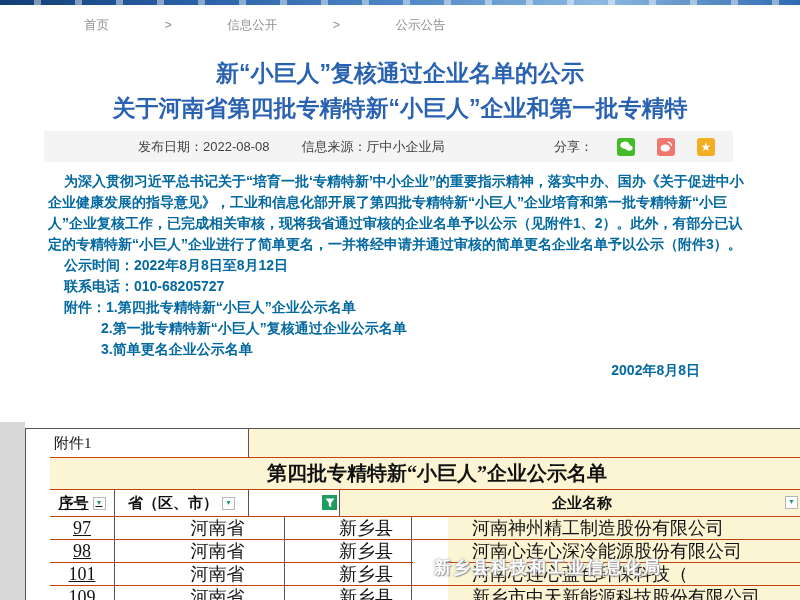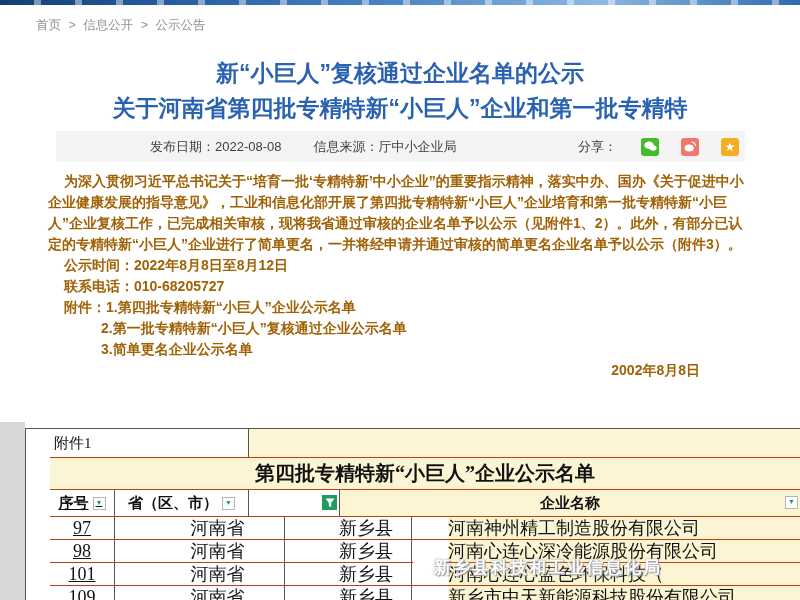--- a/index.html
+++ b/index.html
@@ -5,55 +5,55 @@
   html,body{margin:0;padding:0;}
   body{width:800px;height:600px;overflow:hidden;position:relative;background:#fff;
        font-family:"Liberation Sans",sans-serif;}
   
   .topbar{position:absolute;top:0;left:0;width:800px;height:5px;
     background:
       repeating-linear-gradient(90deg,rgba(255,255,255,0) 0 34px,rgba(255,255,255,.45) 34px 41px),
       linear-gradient(90deg,#123e75 0%,#2a62a8 25%,#4d86c4 50%,#8db9e2 75%,#2f6ab0 100%);}
   
   .breadcrumb{position:absolute;top:17px;left:36px;font-size:12.5px;color:#909090;}
-  .breadcrumb span{margin-right:4px;}
+  .breadcrumb span{margin-right:4px;margin-left:48px;}
   .crumb{cursor:pointer;}
   
   .page-title{position:absolute;top:56px;left:30px;width:740px;margin:0;text-align:center;
     color:#2a62b2;font-weight:bold;font-size:23px;line-height:35px;}
   
-  .metabar{position:absolute;top:131px;left:56px;width:689px;height:31px;background:#f4f4f4;
+  .metabar{position:absolute;top:131px;left:44px;width:689px;height:31px;background:#f4f4f4;
     display:flex;align-items:center;font-size:13px;color:#3f3f3f;}
   .meta-date{margin-left:94px;}
   .meta-source{margin-left:32px;}
-  .share{margin-left:auto;margin-right:6px;display:flex;gap:22px;}
+  .share{margin-left:auto;margin-right:18px;display:flex;gap:22px;}
   .share-label{margin-right:2px;}
   .share-btn{width:18px;height:18px;border-radius:3px;display:flex;align-items:center;
     justify-content:center;color:#fff;font-size:12px;line-height:18px;cursor:pointer;}
   .share-wechat{background:#44bb2a;}
   .share-weibo{background:#f0776d;}
   .share-fav{background:#f3ae23;}
   
-  .body-text{position:absolute;top:171px;left:48px;width:700px;font-size:14px;color:#a16207;
+  .body-text{position:absolute;top:171px;left:48px;width:700px;font-size:14px;color:#0369a1;
     line-height:21px;font-weight:600;}
   .para{margin:0;text-indent:16px;}
   .info-line{padding-left:16px;font-weight:bold;}
   .attach-first{padding-left:16px;font-weight:bold;}
   .attach-sub{padding-left:53px;font-weight:bold;}
   .sign-date{text-align:right;padding-right:48px;font-weight:bold;}
   
   .left-strip{position:absolute;left:0;top:422px;width:25px;height:178px;background:#d7d7d7;}
   .xl{position:absolute;left:25px;top:428px;width:775px;
     font-family:"Liberation Serif","DejaVu Serif",serif;color:#111;
     border-left:1px solid #555;border-top:1px solid #555;}
   .xrow{display:flex;border-bottom:1px solid #c2410c;margin-left:24px;}
   .xcell{border-right:1px solid #555;box-sizing:border-box;display:flex;align-items:center;
     justify-content:center;position:relative;overflow:hidden;}
   .c1{width:65px;text-decoration:underline;} .c2{width:134px;} .c3{width:91px;} .c4{width:483px;flex:1;}
-  .yellow{background:#fbf5d3;}
+  .yellow{background:#fbf5d3;padding-left:24px;}
   .attach-row{height:28px;font-size:15px;}
   .attach-cell{width:199px;justify-content:flex-start;padding-left:4px;}
   .attach-rest{flex:1;}
   .xl-title-row{height:31px;}
   .xl-title{flex:1;justify-content:center;font-weight:bold;font-size:20px;}
   .head-row{height:26px;font-weight:bold;font-size:15px;}
   .data-row{height:22px;font-size:18px;gap:36px;}
   .name-cell{justify-content:flex-start;}
   .drop{width:11px;height:11px;background:#fff;border:1px solid #b5b5b5;color:#1f9d61;
     font-size:7px;line-height:10px;text-align:center;margin-left:4px;flex:0 0 auto;}

